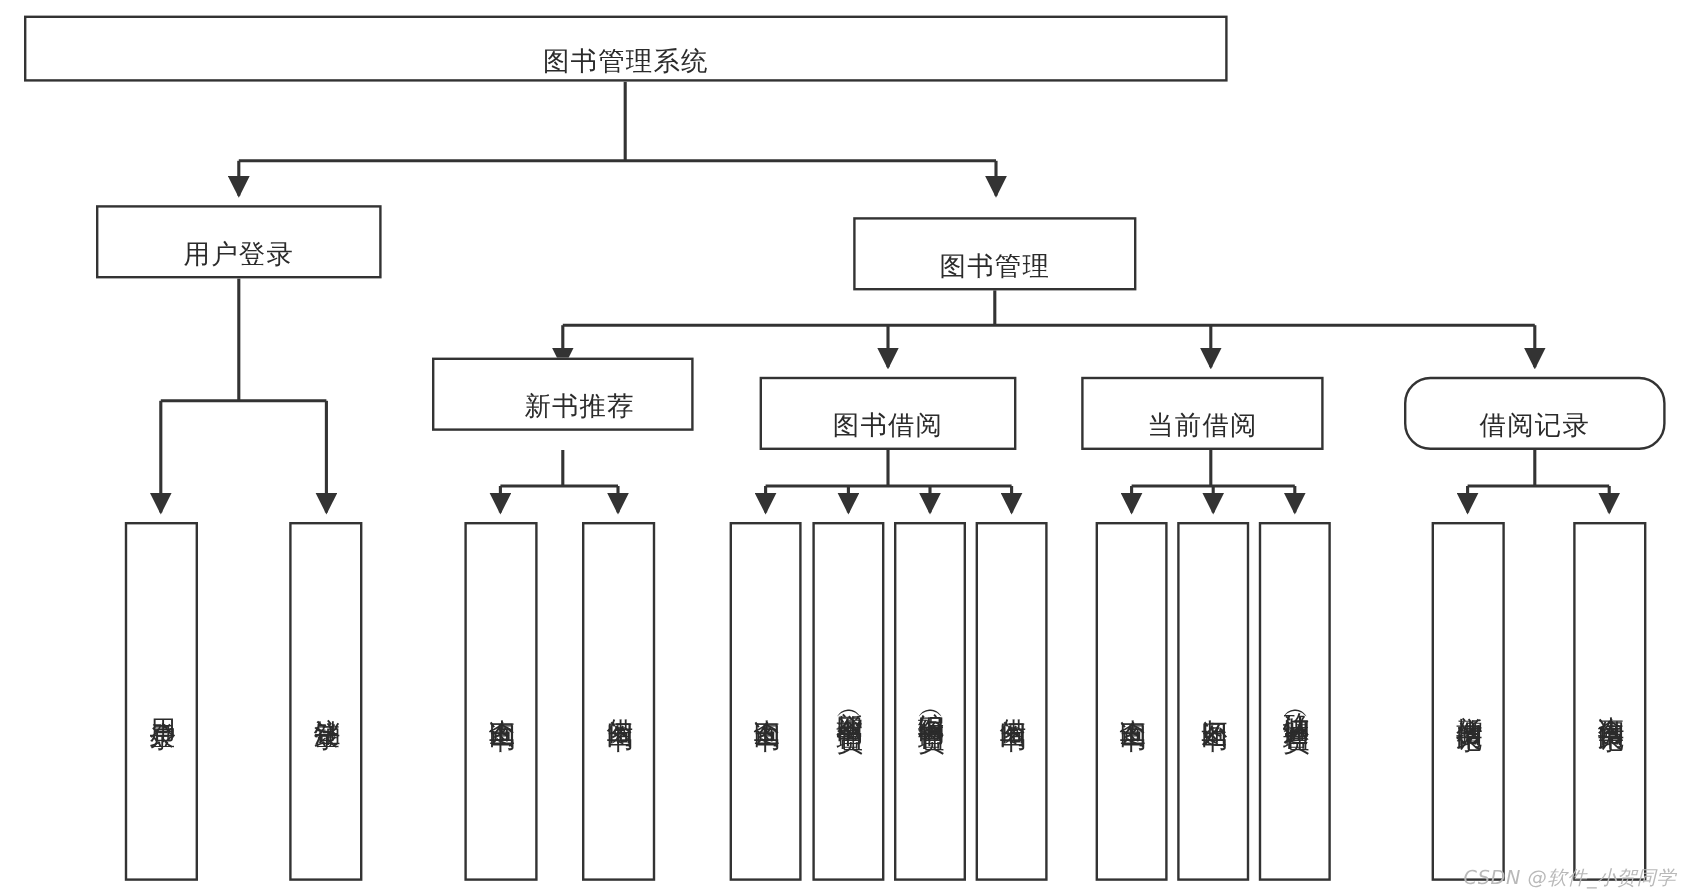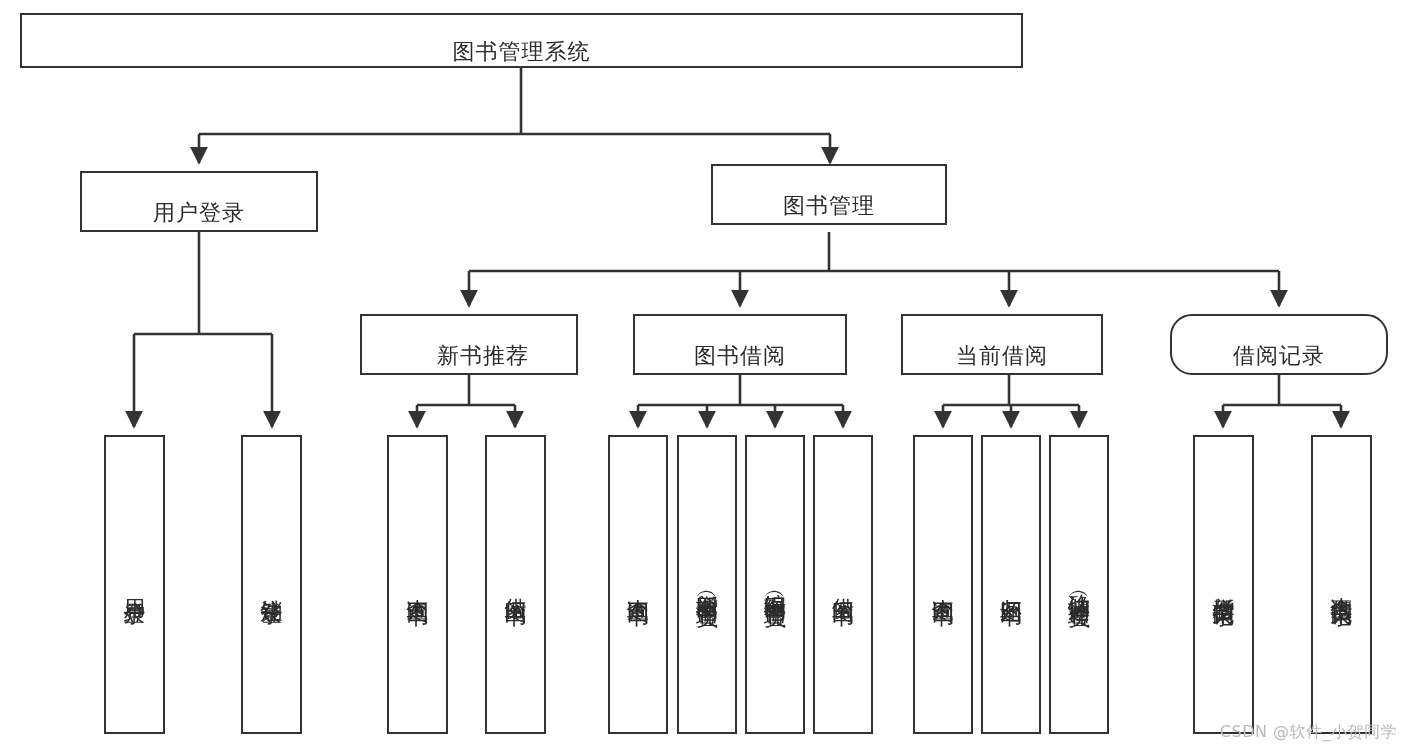--- a/index.html
+++ b/index.html
@@ -56,20 +56,21 @@
   }
   .watermark {
     position: absolute;
     right: 8px;
     bottom: 4px;
     font-size: 16px;
     color: #b9b9b9;
     letter-spacing: 0.5px;
     white-space: nowrap;
     pointer-events: none;
+    font-style: italic;
   }
 </style>
 </head>
 <body>
 
 <div id="canvas">
 
   <svg id="wires" viewBox="0 0 1405 747" xmlns="http://www.w3.org/2000/svg">
     <defs>
       <marker id="arrow" viewBox="0 0 10 10" refX="9" refY="5" markerWidth="7" markerHeight="7" orient="auto-start-reverse">
@@ -120,25 +121,25 @@
     </g>
   </svg>
 
   <div class="node node-h" style="left:20px; top:13px; width:1003px; height:55px;">
     <span class="label">图书管理系统</span>
   </div>
 
   <div class="node node-h" style="left:80px; top:171px; width:238px; height:61px;">
     <span class="label">用户登录</span>
   </div>
-  <div class="node node-h" style="left:711px; top:164px; width:236px; height:61px;">
+  <div class="node node-h" style="left:711px; top:181px; width:236px; height:61px;">
     <span class="label">图书管理</span>
   </div>
 
-  <div class="node node-h" style="left:360px; top:314px; width:218px; height:61px;padding-left:28px;">
+  <div class="node node-h" style="left:360px; top:298px; width:218px; height:61px;padding-left:28px;">
     <span class="label">新书推荐</span>
   </div>
   <div class="node node-h" style="left:633px; top:314px; width:214px; height:61px;">
     <span class="label">图书借阅</span>
   </div>
   <div class="node node-h" style="left:901px; top:314px; width:202px; height:61px;">
     <span class="label">当前借阅</span>
   </div>
   <div class="node node-h" style="left:1170px; top:314px; width:218px; height:61px;border-radius:22px;">
     <span class="label">借阅记录</span>

